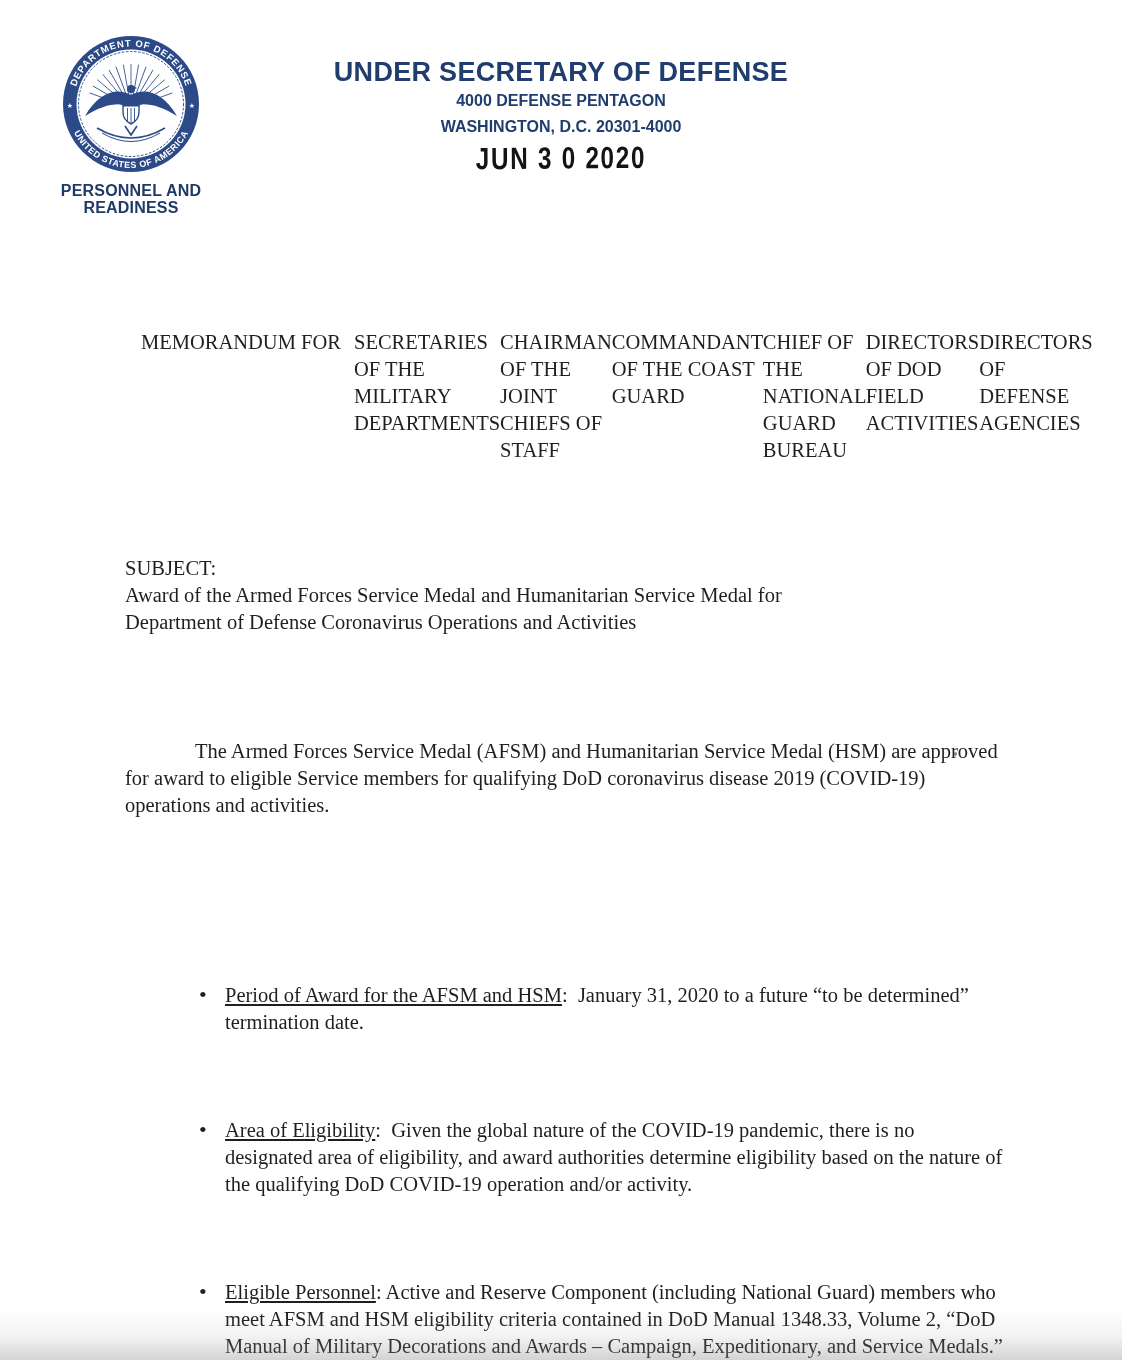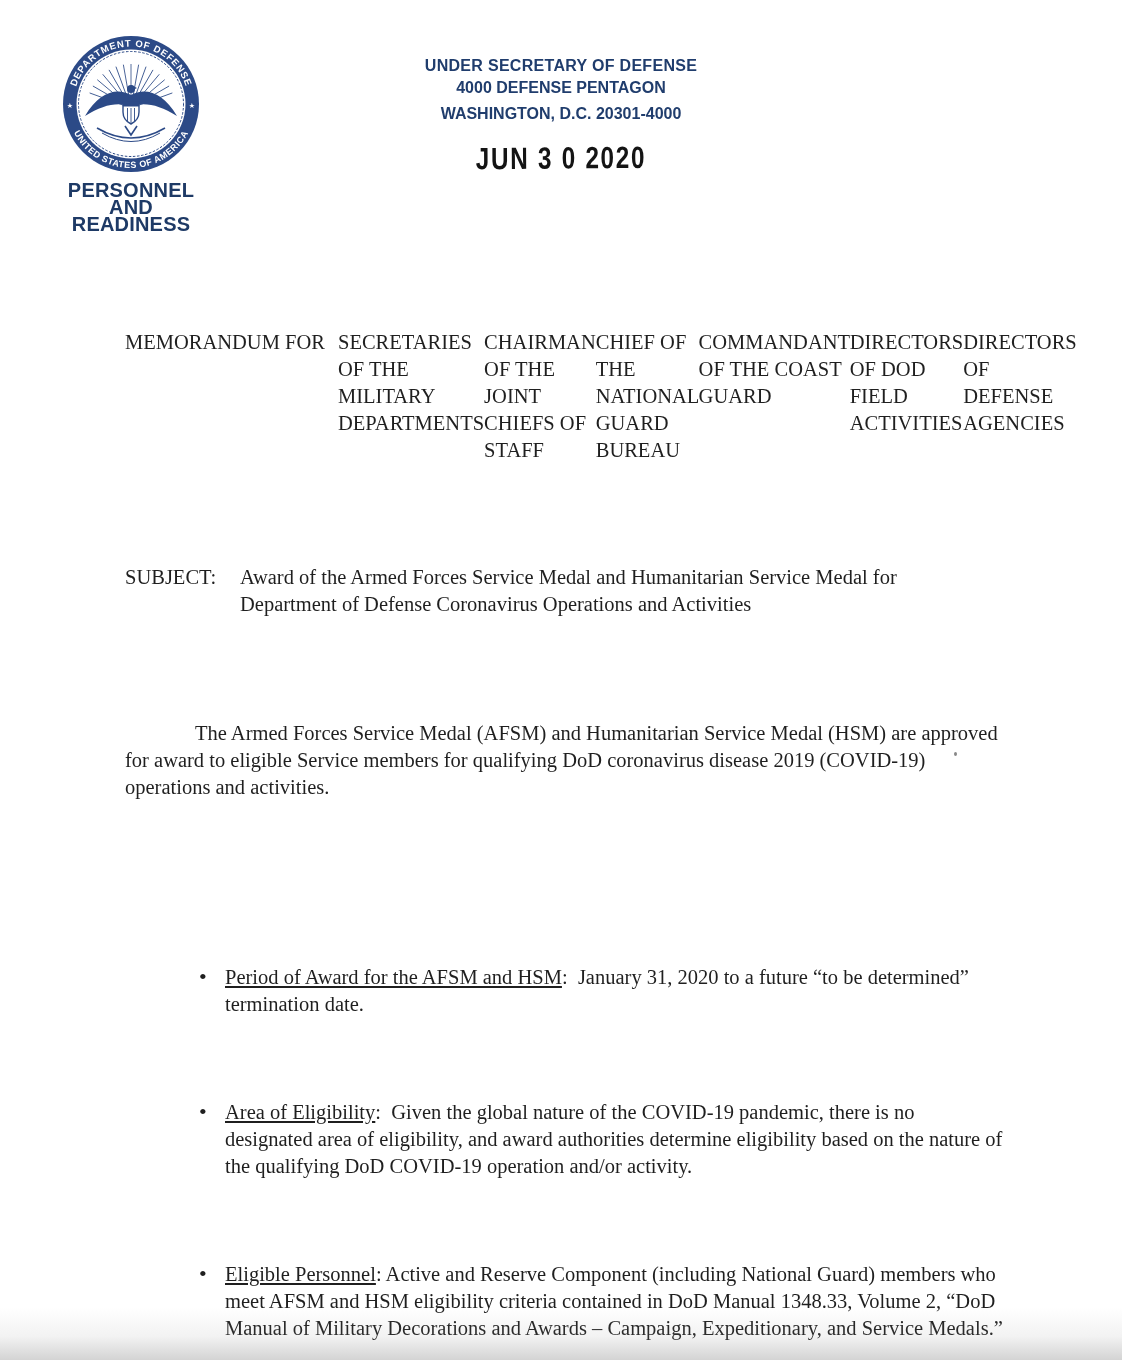--- a/index.html
+++ b/index.html
@@ -16,50 +16,50 @@
 
   
   .seal-block {
     position:absolute; left:55px; top:34px; width:152px;
     text-align:center;
   }
   .seal-svg { width:140px; height:140px; display:block; margin:0 auto; }
   .seal-caption {
     margin-top:8px;
     font-family:"Liberation Sans", sans-serif;
-    font-weight:bold; font-size:20px; line-height:17px;
+    font-weight:bold; font-size:16px; line-height:17px;
     color:#1e3a66; letter-spacing:0.2px;
   }
   .office-block {
     position:absolute; left:0; right:0; top:57px;
     text-align:center; color:#203d6d;
     font-family:"Liberation Sans", sans-serif;
   }
-  .office-name  { font-weight:bold; font-size:16px; letter-spacing:0.3px; }
+  .office-name  { font-weight:bold; font-size:27px; letter-spacing:0.3px; }
   .office-addr  { font-weight:bold; font-size:16px; line-height:18px; margin-top:4px; }
   .date-stamp {
     position:absolute; left:0; right:0; top:142px;
     text-align:center;
     font-family:"Liberation Sans", sans-serif;
     font-weight:bold; font-size:29px; color:#141414;
     letter-spacing:2px;
     transform:scale(0.84,1.06) rotate(-0.4deg);
   }
 
   
   .content {
     position:absolute; left:125px; top:248px; width:888px;
     font-size:20.5px; line-height:27px;
     white-space:pre-wrap;
   }
   .memo-for { display:flex; }
-  .memo-label { flex:none; width:213px; }
+  .memo-label { flex:none; width:213px;margin-left:16px; }
   .addressees { display:flex; flex-direction:row; }
 
-  .subject { display:flex; margin-top:19px; }
+  .subject { display:flex; margin-top:10px;flex-direction:column; }
   .subject-label { flex:none; width:115px; }
   .subject-text { width:735px; }
 
   p.body-para { text-indent:70px; }
   .para1 { margin-top:21px; }
 
   ul.bullet-list { list-style:none; margin-top:28px; }
   ul.bullet-list li {
     position:relative;
     margin-left:74px; padding-left:26px;
@@ -157,22 +157,22 @@
 
   <div class="date-stamp">JUN 3 0 2020</div>
 
   <div class="content">
 
     <div class="memo-for">
       <span class="memo-label">MEMORANDUM FOR</span>
       <span class="addressees">
         <span>SECRETARIES OF THE MILITARY DEPARTMENTS</span>
         <span>CHAIRMAN OF THE JOINT CHIEFS OF STAFF</span>
+        <span>COMMANDANT OF THE COAST GUARD</span>
         <span>CHIEF OF THE NATIONAL GUARD BUREAU</span>
-        <span>COMMANDANT OF THE COAST GUARD</span>
         <span>DIRECTORS OF DOD FIELD ACTIVITIES</span>
         <span>DIRECTORS OF DEFENSE AGENCIES</span>
       </span>
     </div>
 
     <div class="subject">
       <span class="subject-label">SUBJECT:</span>
       <span class="subject-text">Award of the Armed Forces Service Medal and Humanitarian Service Medal for Department of Defense Coronavirus Operations and Activities</span>
     </div>
 

